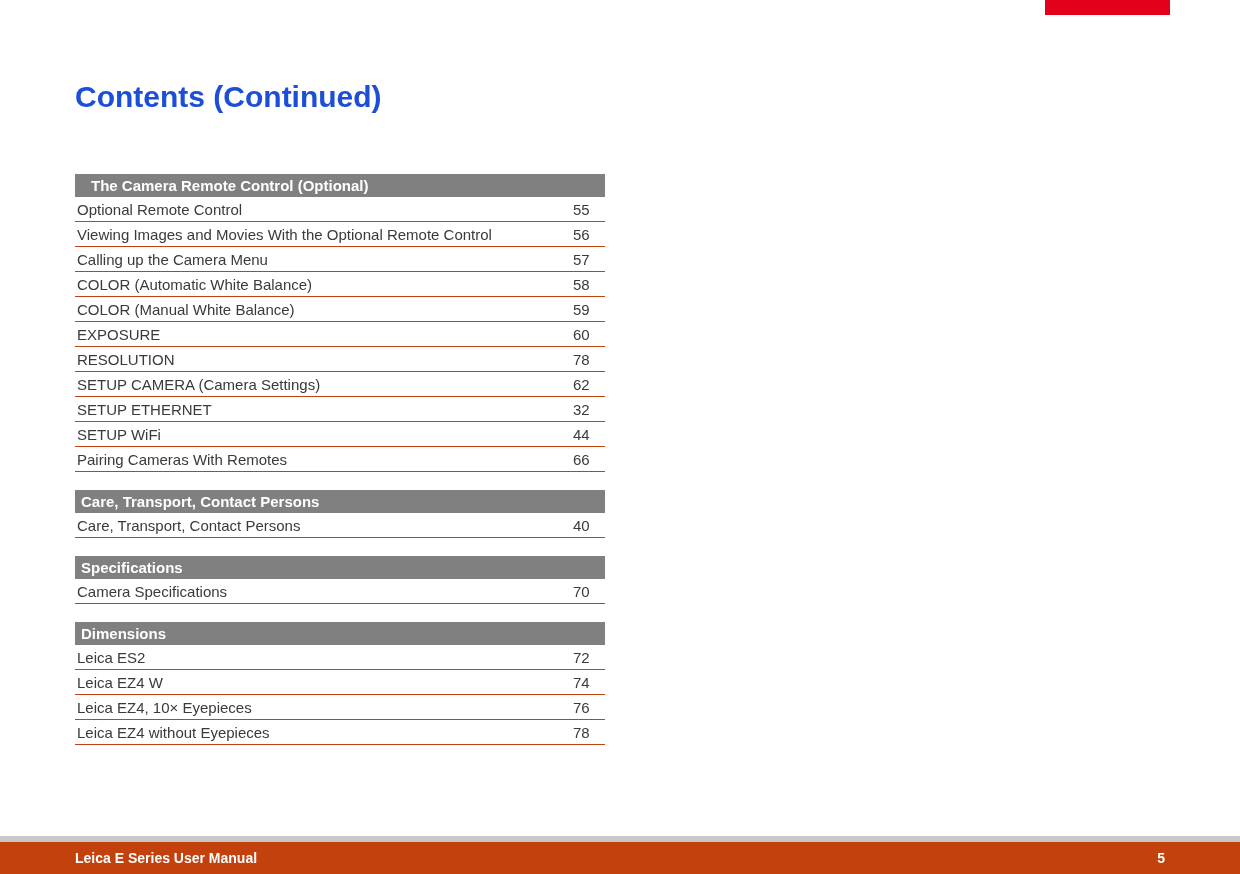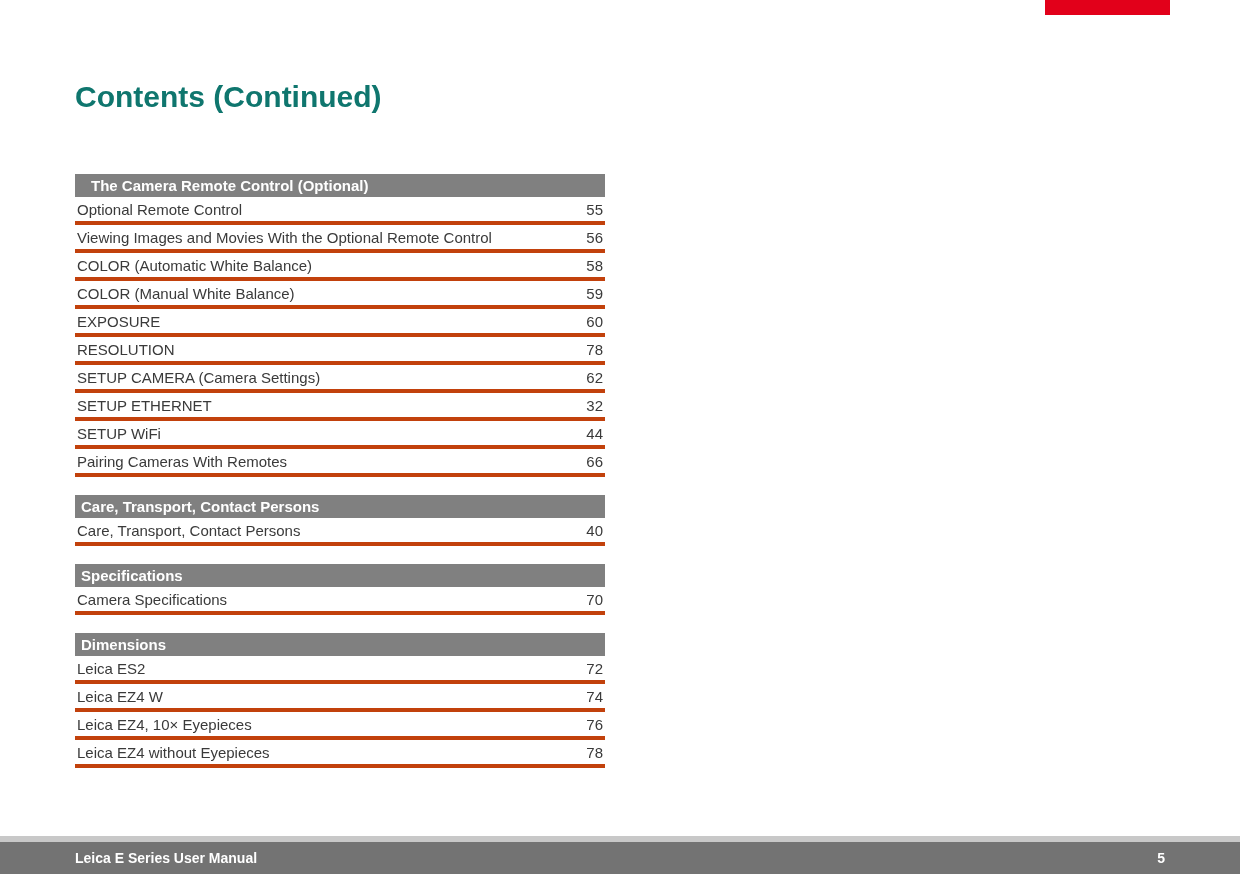--- a/index.html
+++ b/index.html
@@ -22,21 +22,21 @@
       width: 125px;
       height: 15px;
       background: #e2001a;
     }
     .content {
       padding: 80px 0 0 75px;
     }
     .page-title {
       font-size: 30px;
       font-weight: 700;
-      color: #0f766e;
+      color: #1d4ed8;
       margin-bottom: 60px;
     }
     .toc-column {
       width: 530px;
     }
     .section-header {
       background: #808080;
       color: #ffffff;
       font-weight: 700;
       font-size: 15px;
@@ -45,38 +45,38 @@
     }
     .section-header:first-child {
       margin-top: 12px;
       padding-left: 16px;
     }
     .toc-row {
       display: flex;
       justify-content: space-between;
       align-items: baseline;
       padding: 4px 2px 3px 2px;
-      border-bottom: 4px solid #c2410c;
+      border-bottom: 1px solid #c2410c;
       font-size: 15px;
       color: #3a3a3a;
     }
     .toc-label {
       flex: 1;
     }
     .toc-page {
-      text-align: right;
+      text-align: left;
       min-width: 30px;
     }
     .footer {
       position: absolute;
       bottom: 0;
       left: 0;
       right: 0;
       height: 32px;
-      background: #737373;
+      background: #c2410c;
       color: #ffffff;
       display: flex;
       justify-content: space-between;
       align-items: center;
       padding: 0 75px;
       font-size: 14px;
       font-weight: 700;
     }
     .footer-divider {
       position: absolute;
@@ -98,20 +98,24 @@
   <div class="toc-column">
 
     <div class="section-header">The Camera Remote Control (Optional)</div>
     <div class="toc-row">
         <span class="toc-label">Optional Remote Control</span>
         <span class="toc-page">55</span>
       </div>
     <div class="toc-row">
         <span class="toc-label">Viewing Images and Movies With the Optional Remote Control</span>
         <span class="toc-page">56</span>
+      </div>
+    <div class="toc-row">
+        <span class="toc-label">Calling up the Camera Menu</span>
+        <span class="toc-page">57</span>
       </div>
     <div class="toc-row">
         <span class="toc-label">COLOR (Automatic White Balance)</span>
         <span class="toc-page">58</span>
       </div>
     <div class="toc-row">
         <span class="toc-label">COLOR (Manual White Balance)</span>
         <span class="toc-page">59</span>
       </div>
     <div class="toc-row">

